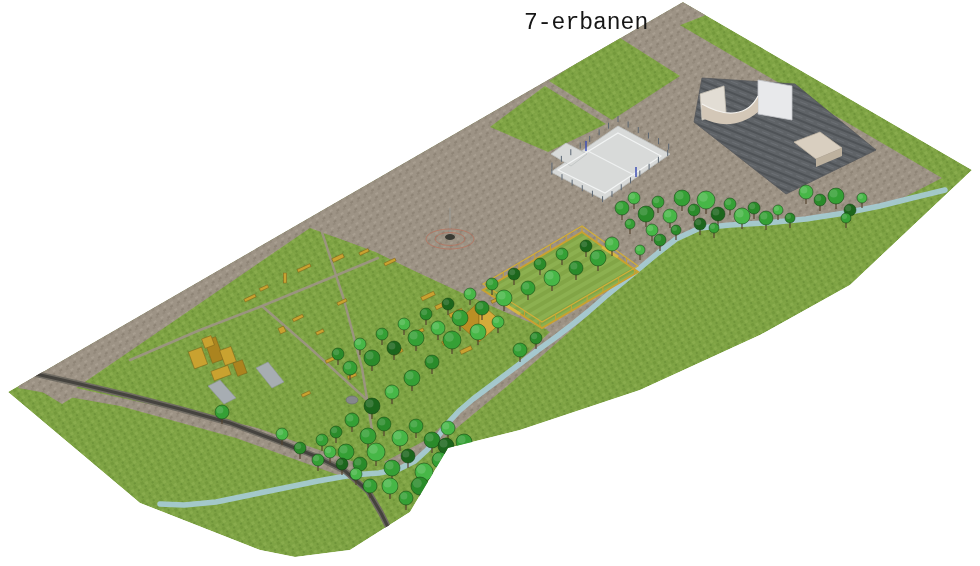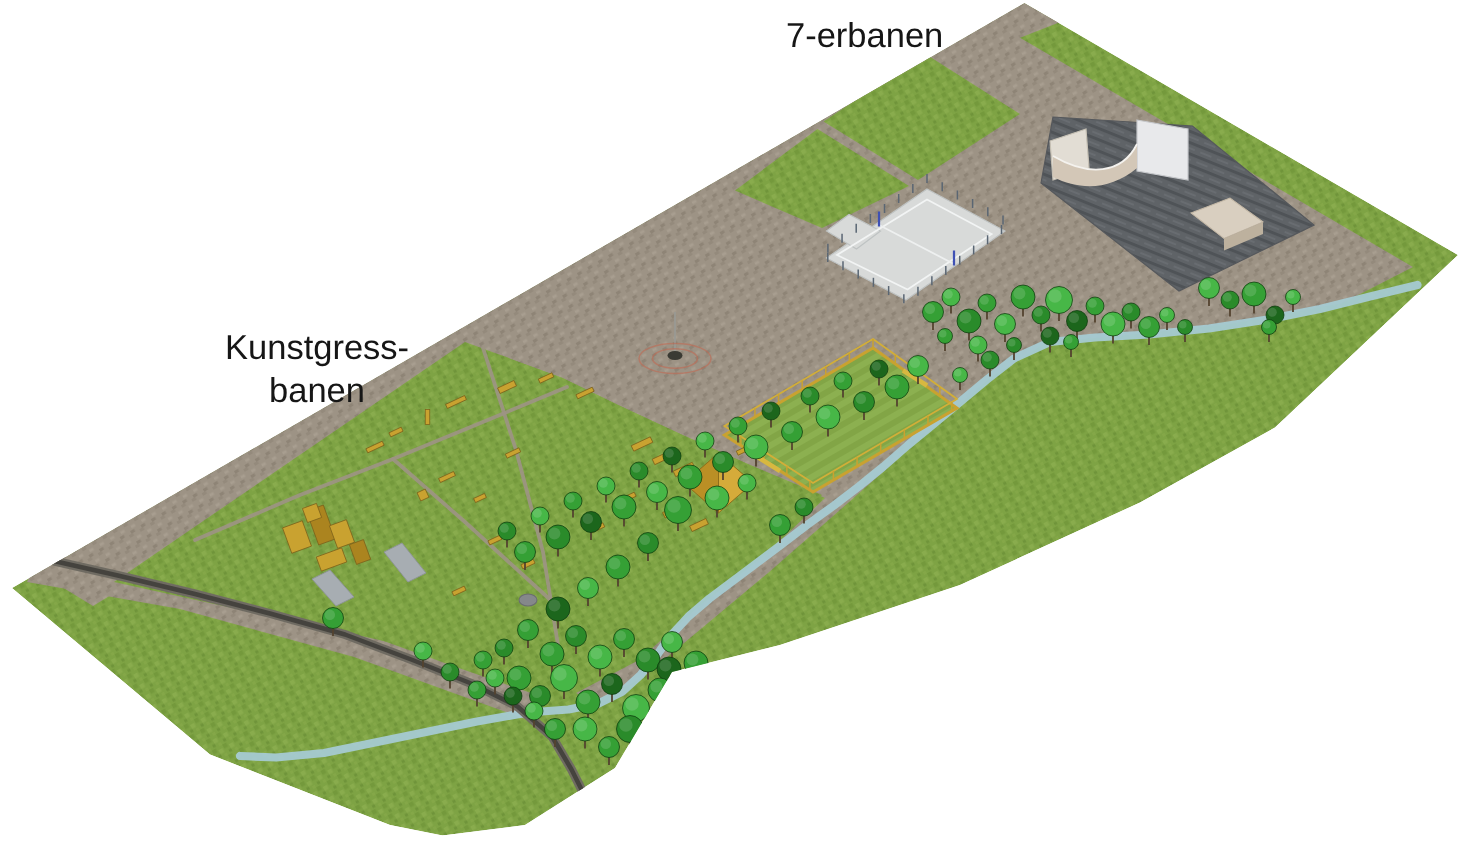--- a/index.html
+++ b/index.html
@@ -1,17 +1,17 @@
 <!DOCTYPE html>
 <html><head>
 <meta charset="utf-8">
 <style>
   html,body{margin:0;padding:0;background:#ffffff;}
   .stage{position:relative;width:980px;height:566px;background:#ffffff;overflow:hidden;
-         font-family:Liberation Sans, sans-serif;text-align:center;}
+         font-family:Liberation Mono, monospace;}
   .stage svg{position:absolute;left:0;top:0;}
   .map-label{position:absolute;font-size:23px;line-height:1.28;color:#161616;white-space:nowrap;}
 </style>
 </head>
 <body>
 
 <div class="stage">
   <svg width="980" height="566" viewBox="0 0 980 566">
     <defs>
       <pattern id="pGrass" width="8" height="8" patternUnits="userSpaceOnUse" patternTransform="rotate(-30)">
@@ -445,17 +445,13 @@
         <circle cx="403.9" cy="495.9" r="3.5" fill="#ffffff" opacity="0.14"></circle>
         <line x1="436" y1="504" x2="436" y2="513" stroke="#54432f" stroke-width="1.2"></line>
         <circle cx="436" cy="500" r="8" fill="#47b747" stroke="#0f3c0f" stroke-width="0.5"></circle>
         <circle cx="433.6" cy="497.6" r="4" fill="#ffffff" opacity="0.14"></circle>
       </g>
   </svg>
 
   <div class="map-label" style="left:524px;top:9px">
     <span>7-erbanen</span>
   </div>
-  <div class="map-label" style="left:150px;top:217px">
-    <div>Kunstgress-</div>
-    <div>banen</div>
-  </div>
 </div>
 
 </body></html>

